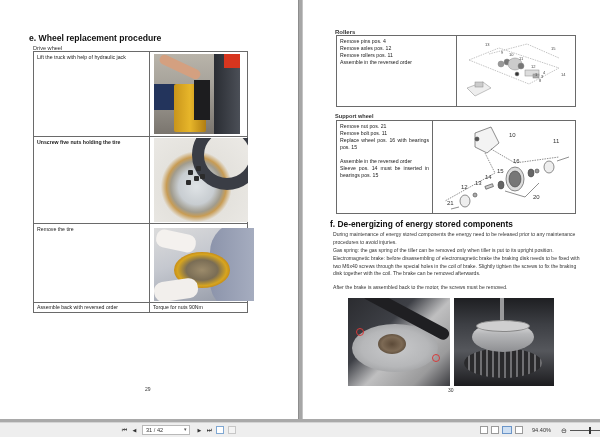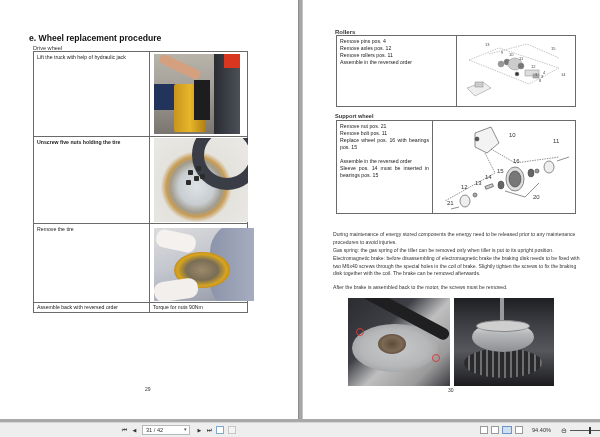--- a/index.html
+++ b/index.html
@@ -212,20 +212,21 @@
             <text x="50" y="56">14</text>
             <text x="40" y="62">13</text>
             <text x="26" y="66">12</text>
             <text x="12" y="82">21</text>
             <text x="98" y="76">20</text>
           </g>
         </svg>
       </div>
     </div>
 
+    <div class="sec-title" style="left:27px; top:219px; font-size:8.4px;">f. De-energizing of energy stored components</div>
     <div class="body-text" style="left:30px; top:231px; width:252px;">
       <p>During maintenance of energy stored components the energy need to be released prior to any maintenance procedures to avoid injuries.</p>
       <p>Gas spring: the gas spring of the tiller can be removed only when tiller is put to its upright position.</p>
       <p>Electromagnetic brake: before disassembling of electromagnetic brake the braking disk needs to be fixed with two M6x40 screws through the special holes in the coil of brake. Slightly tighten the screws to fix the braking disk together with the coil. The brake can be removed afterwards.</p>
       <p style="height:6px;"></p>
       <p>After the brake is assembled back to the motor, the screws must be removed.</p>
     </div>
 
     <div class="photo ph4" style="left:45px; top:298px; width:102px; height:88px;">
       <div class="plate"></div>

